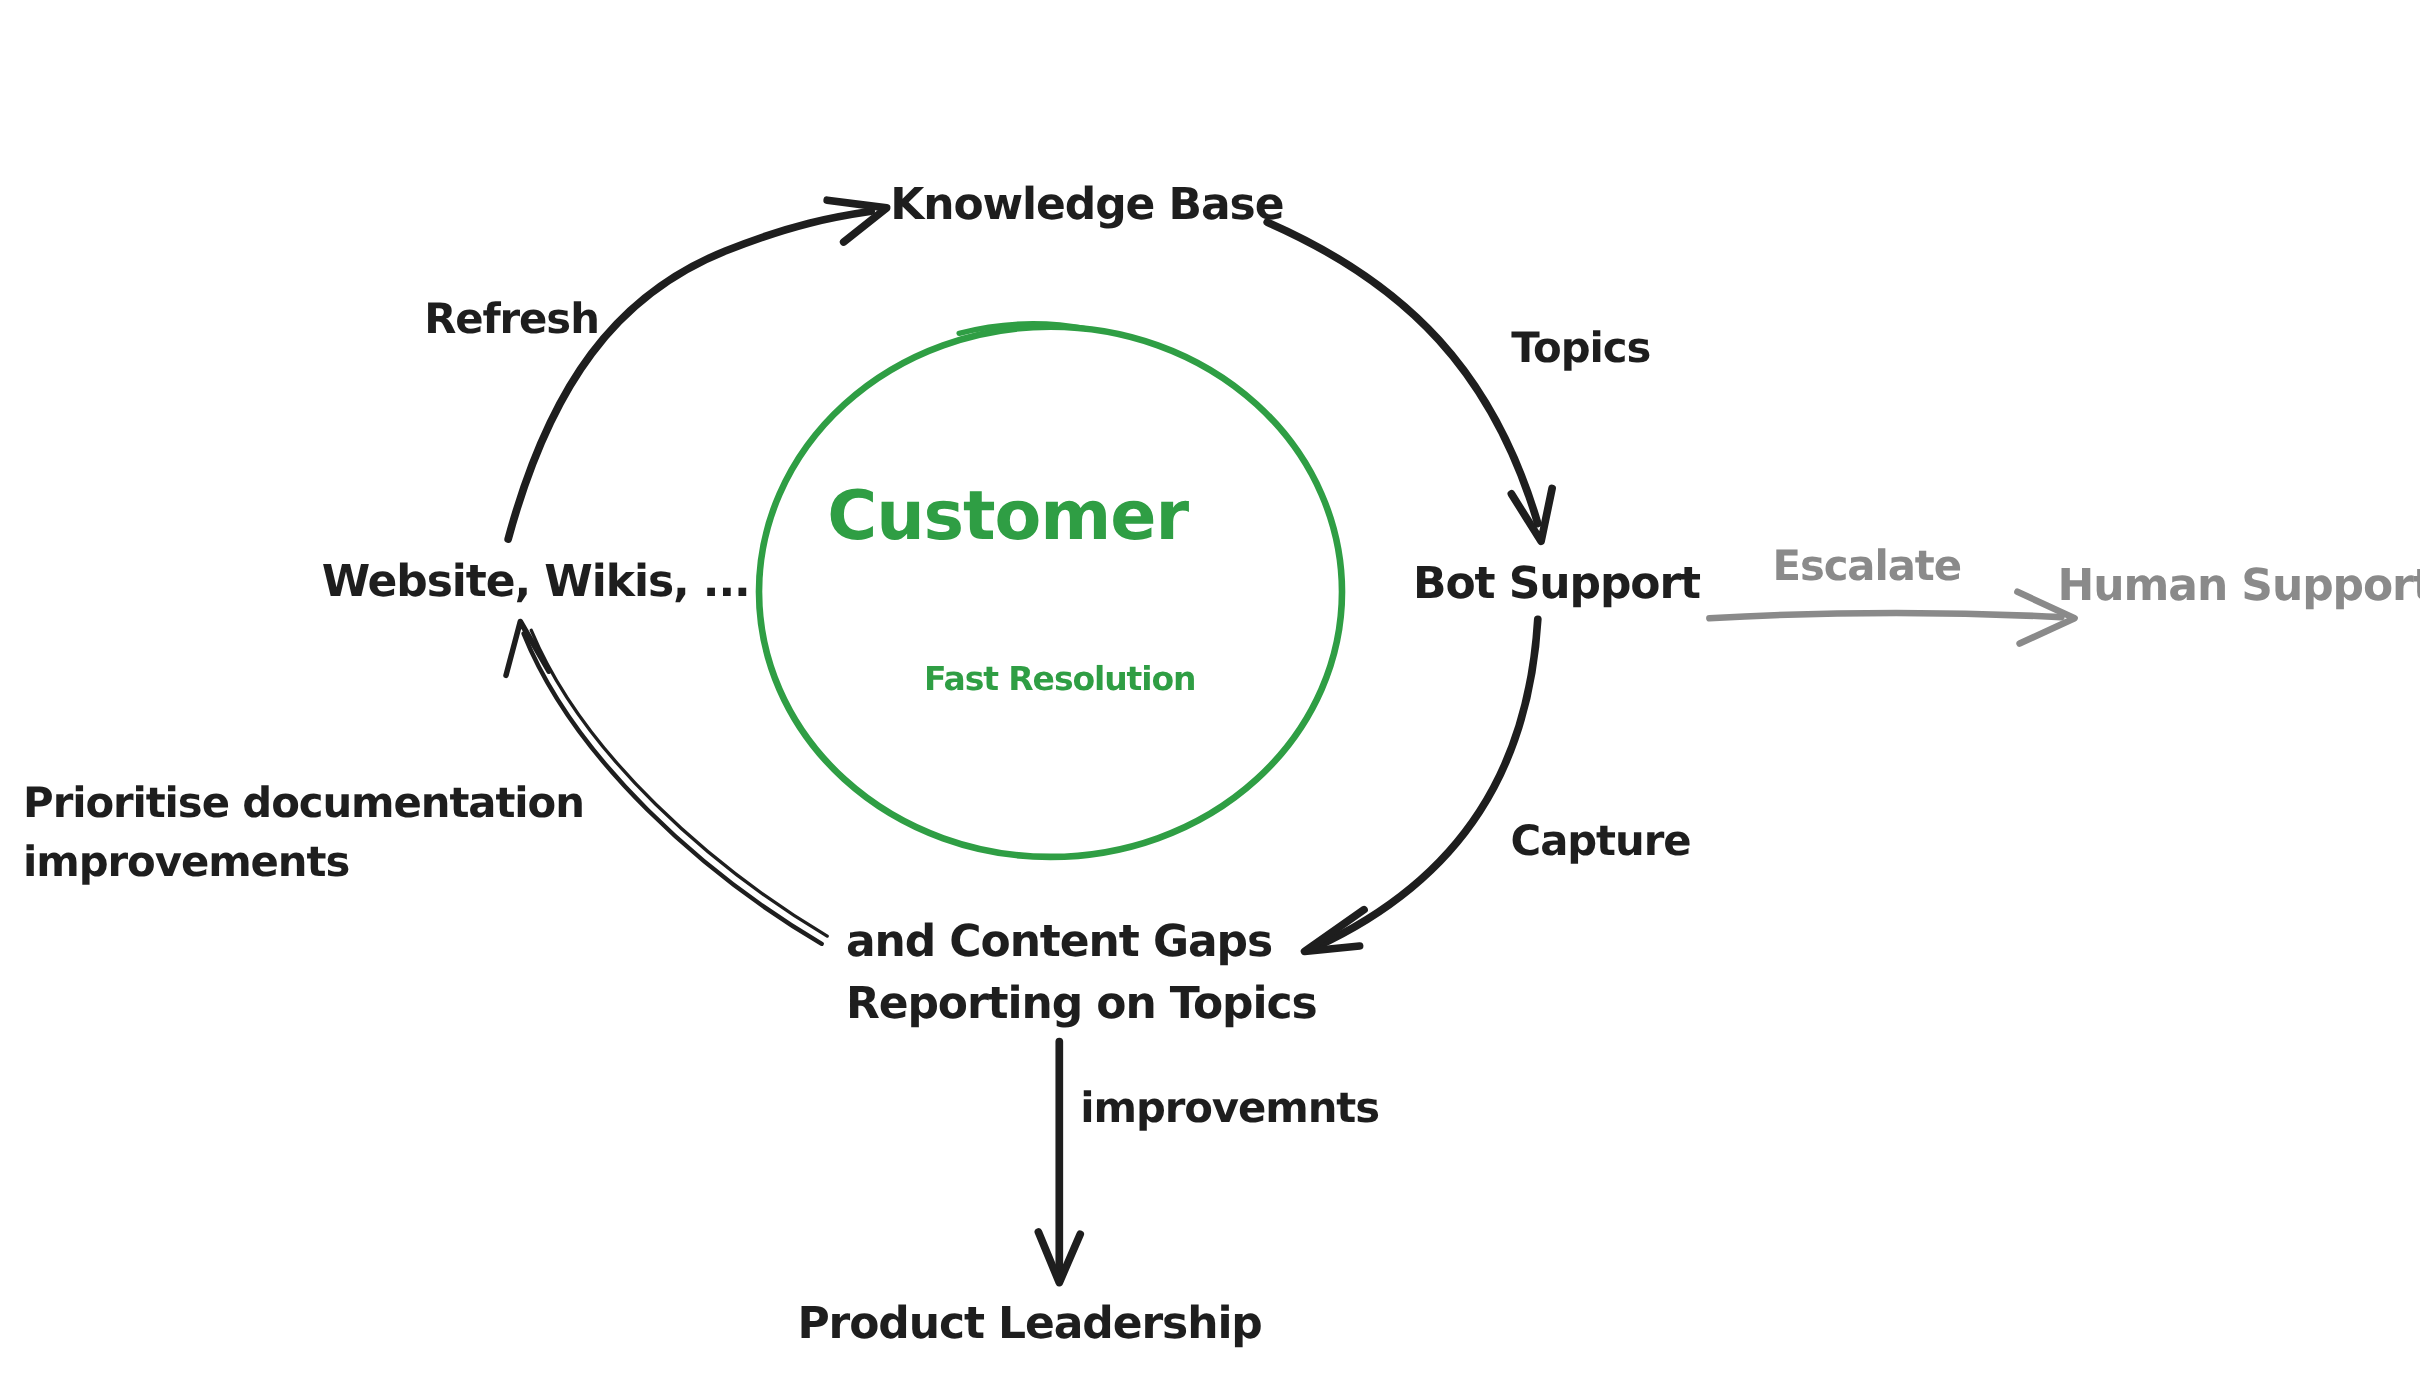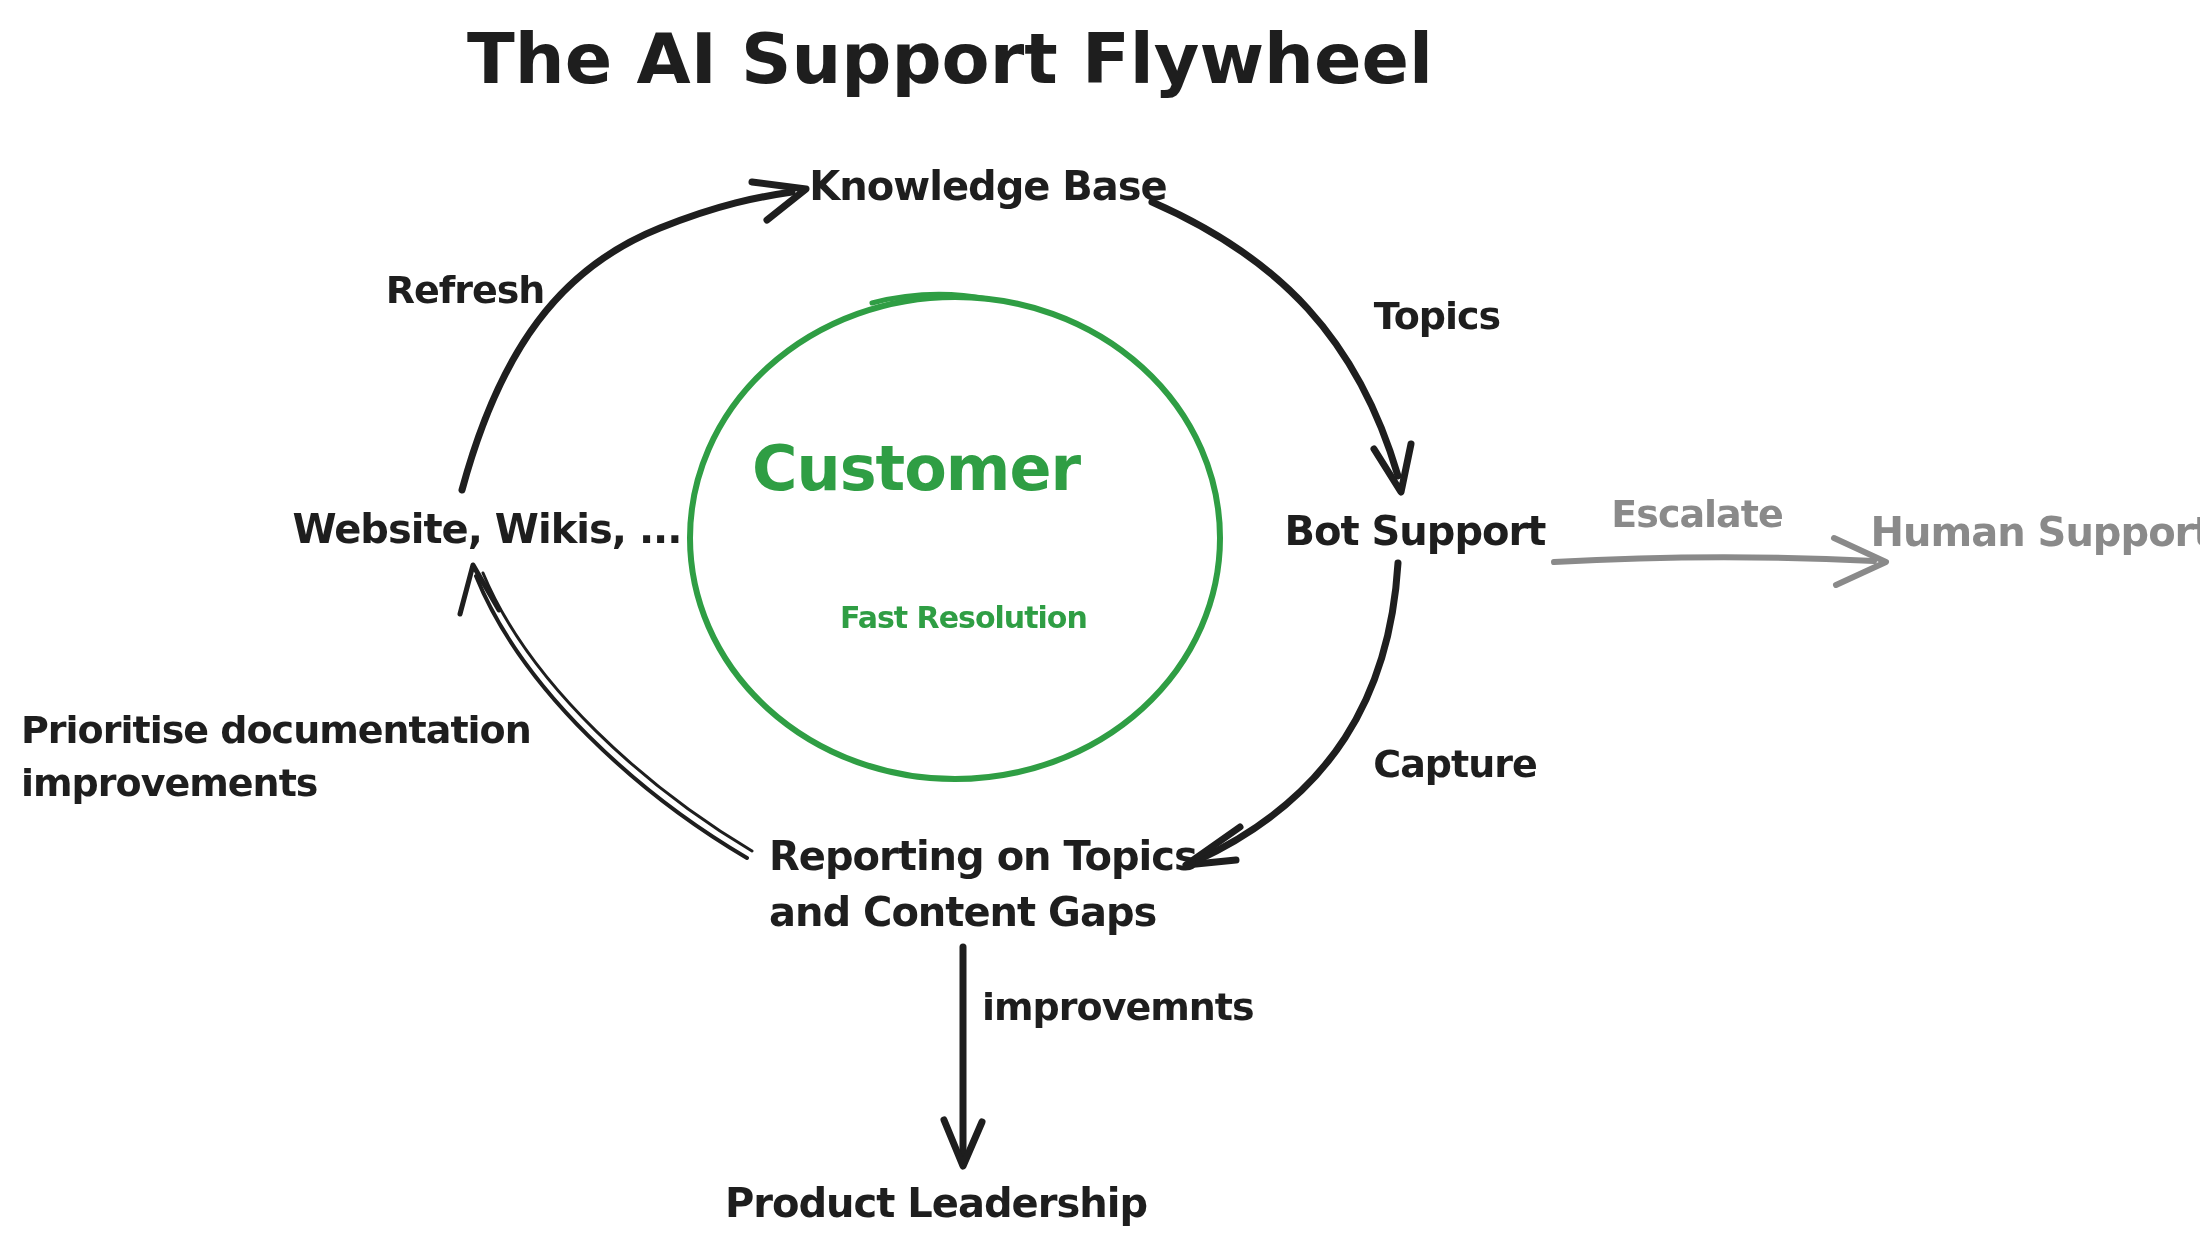--- a/index.html
+++ b/index.html
@@ -58,33 +58,32 @@
     <path class="s-ink" d="M1240,827 L1186,865 L1236,860" stroke-width="7"></path>
 
     <path class="s-ink" d="M747,858 C640,795 522,690 476,576" stroke-width="4"></path>
     <path class="s-ink" d="M752,851 C648,789 530,686 483,573" stroke-width="3"></path>
     <path class="s-ink" d="M460,614 L473,565 L499,610" stroke-width="5"></path>
 
     <path class="s-ink" d="M963,947 L963,1158" stroke-width="7"></path>
     <path class="s-ink" d="M944,1120 L963,1166 L982,1122" stroke-width="7"></path>
   </svg>
 
-  <div class="label title centered" style="left:950px;top:18px;">The AI Support Flywheel</div>
 
   <div class="label node centered" style="left:988px;top:163px;text-align:right;">Knowledge Base</div>
 
   <div class="label node centered" style="left:487px;top:506px;">Website, Wikis, ...</div>
 
   <div class="label node centered" style="left:1415px;top:508px;">Bot Support</div>
 
   <div class="label node gray-text centered" style="left:2041px;top:509px;">Human Support</div>
 
   <div class="label node twoline" style="left:769px;top:828px;">
+    <div>and Content Gaps</div>
     <div>Reporting on Topics</div>
-    <div>and Content Gaps</div>
   </div>
 
   <div class="label node centered" style="left:936px;top:1180px;">Product Leadership</div>
 
   <div class="label edge centered" style="left:465px;top:268px;">Refresh</div>
 
   <div class="label edge centered" style="left:1437px;top:294px;">Topics</div>
 
   <div class="label edge gray-text centered" style="left:1697px;top:492px;">Escalate</div>
 

